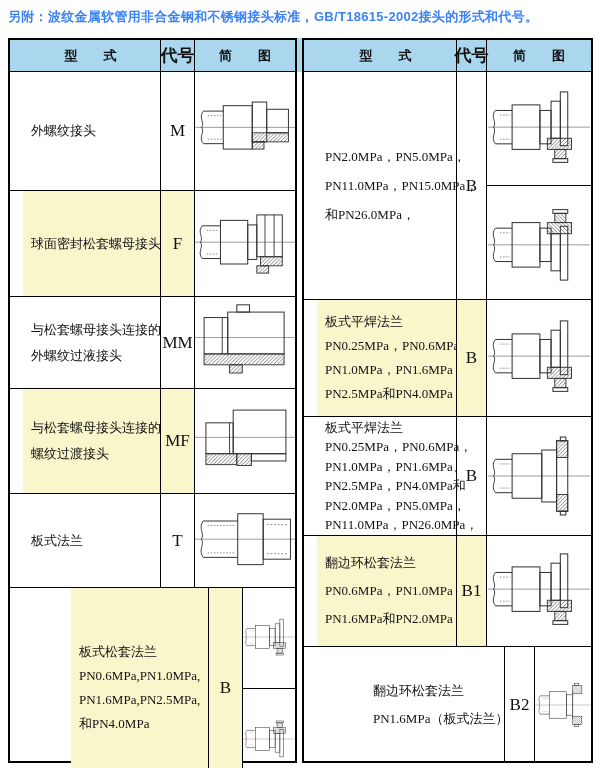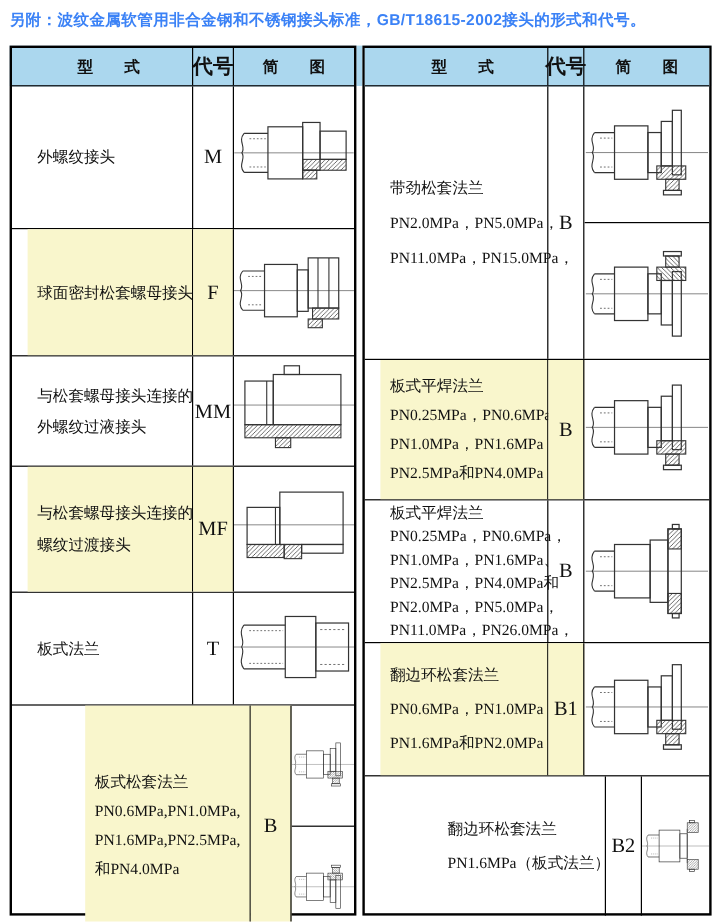--- a/index.html
+++ b/index.html
@@ -231,23 +231,23 @@
 
   <div class="tbl tbl-right">
     <div class="hdr">
       <div class="c-type hc">型　　式</div>
       <div class="c-code hc">代号</div>
       <div class="c-diag hc">简　　图</div>
     </div>
 
     <div class="row" style="height:228px">
       <div class="c-type" style="line-height:29px">
-        <div class="ln">带劲松套法兰</div>
         <div class="ln">PN2.0MPa，PN5.0MPa，</div>
         <div class="ln">PN11.0MPa，PN15.0MPa，</div>
+        <div class="ln">和PN26.0MPa，</div>
       </div>
       <div class="c-code">B</div>
       <div class="c-diag split">
         <div class="half">
           <svg class="diag" viewBox="0 0 110 84" width="102" height="96">
               <line x1="0" y1="40" x2="110" y2="40" stroke="#777" stroke-width="0.8"></line>
               <path d="M8,22 C2,29.2 10,34.6 6,40 C10,45.400000000000006 2,50.8 8,58" fill="none" stroke="#333" stroke-width="1"></path>
               <line x1="8" y1="22" x2="26" y2="22" stroke="#333" stroke-width="1.1"></line>
               <line x1="8" y1="58" x2="26" y2="58" stroke="#333" stroke-width="1.1"></line>
               <line x1="13" y1="27" x2="24" y2="27" stroke="#444" stroke-width="0.7" stroke-dasharray="1.6 1.8"></line>

